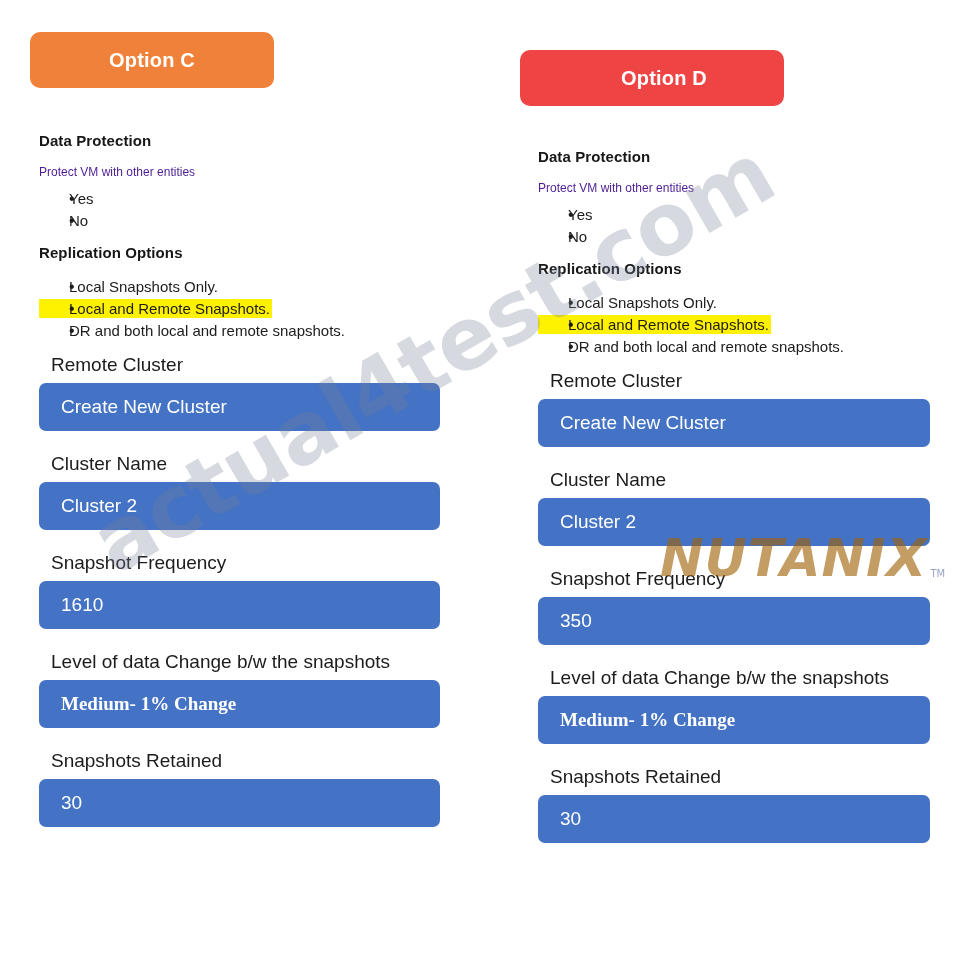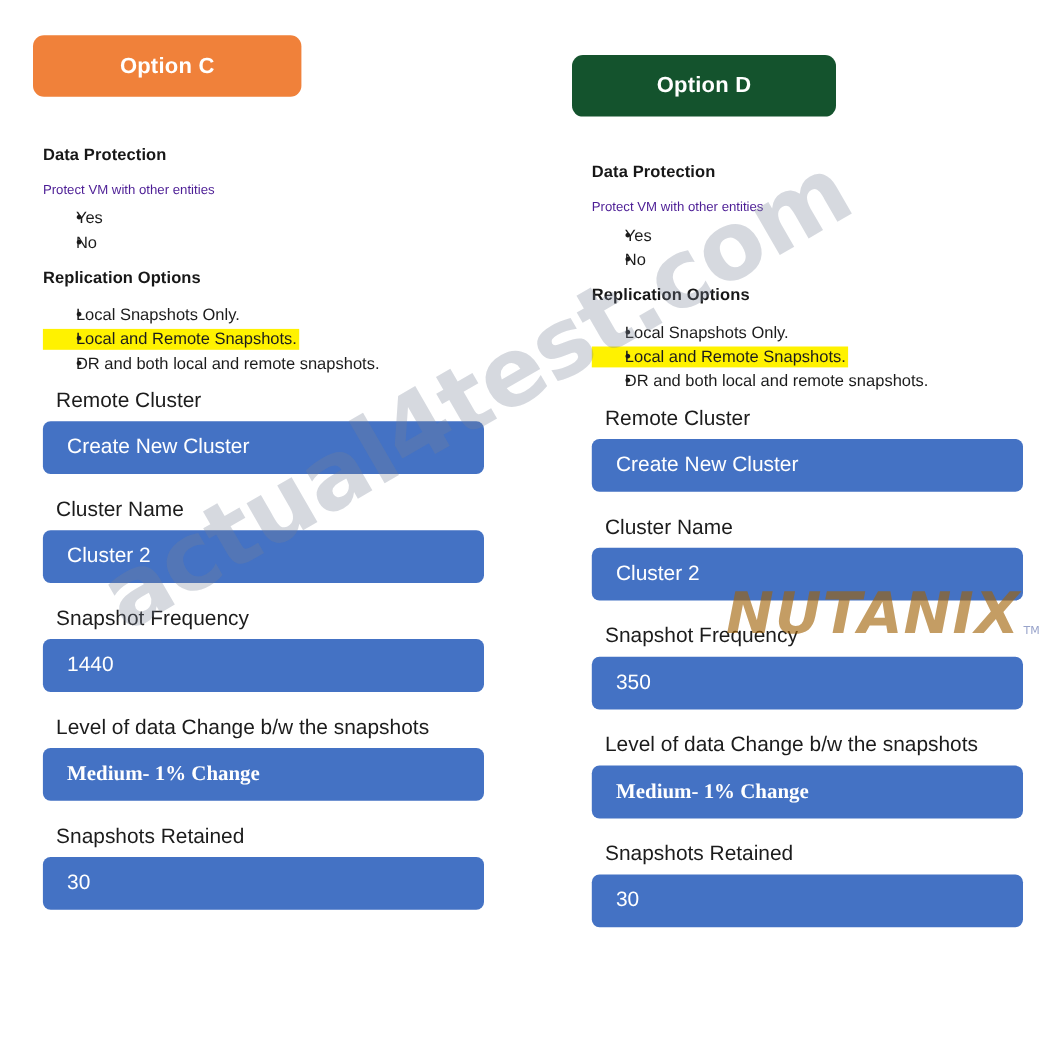--- a/index.html
+++ b/index.html
@@ -190,37 +190,37 @@
         <div class="field-box" style="background: rgb(68, 114, 196);">Create New Cluster</div>
       </div>
 
       <div class="field-group">
         <div class="field-label">Cluster Name</div>
         <div class="field-box" style="background: rgb(68, 114, 196);">Cluster 2</div>
       </div>
 
       <div class="field-group">
         <div class="field-label">Snapshot Frequency</div>
-        <div class="field-box" style="background: rgb(68, 114, 196);">1440</div>
+        <div class="field-box" style="background: rgb(68, 114, 196);">1610</div>
       </div>
 
       <div class="field-group">
         <div class="field-label">Level of data Change b/w the snapshots</div>
         <div class="field-box serif" style="background: rgb(68, 114, 196);">Medium- 1% Change</div>
       </div>
 
       <div class="field-group">
         <div class="field-label">Snapshots Retained</div>
         <div class="field-box" style="background: rgb(68, 114, 196);">30</div>
       </div>
     </div>
   </div>
 
   <div class="col col-d">
-    <div class="opt-btn" style="background: #14532d;">Option D</div>
+    <div class="opt-btn" style="background: #ef4444; padding-left: 24px;">Option D</div>
 
     <div class="body-block">
       <h3 class="sect">Data Protection</h3>
 
       <p class="plain">Protect VM with other entities</p>
 
       <ul class="blist">
         <li>
           <span class="bullet"></span><span class="txt">Yes</span>
         </li>

